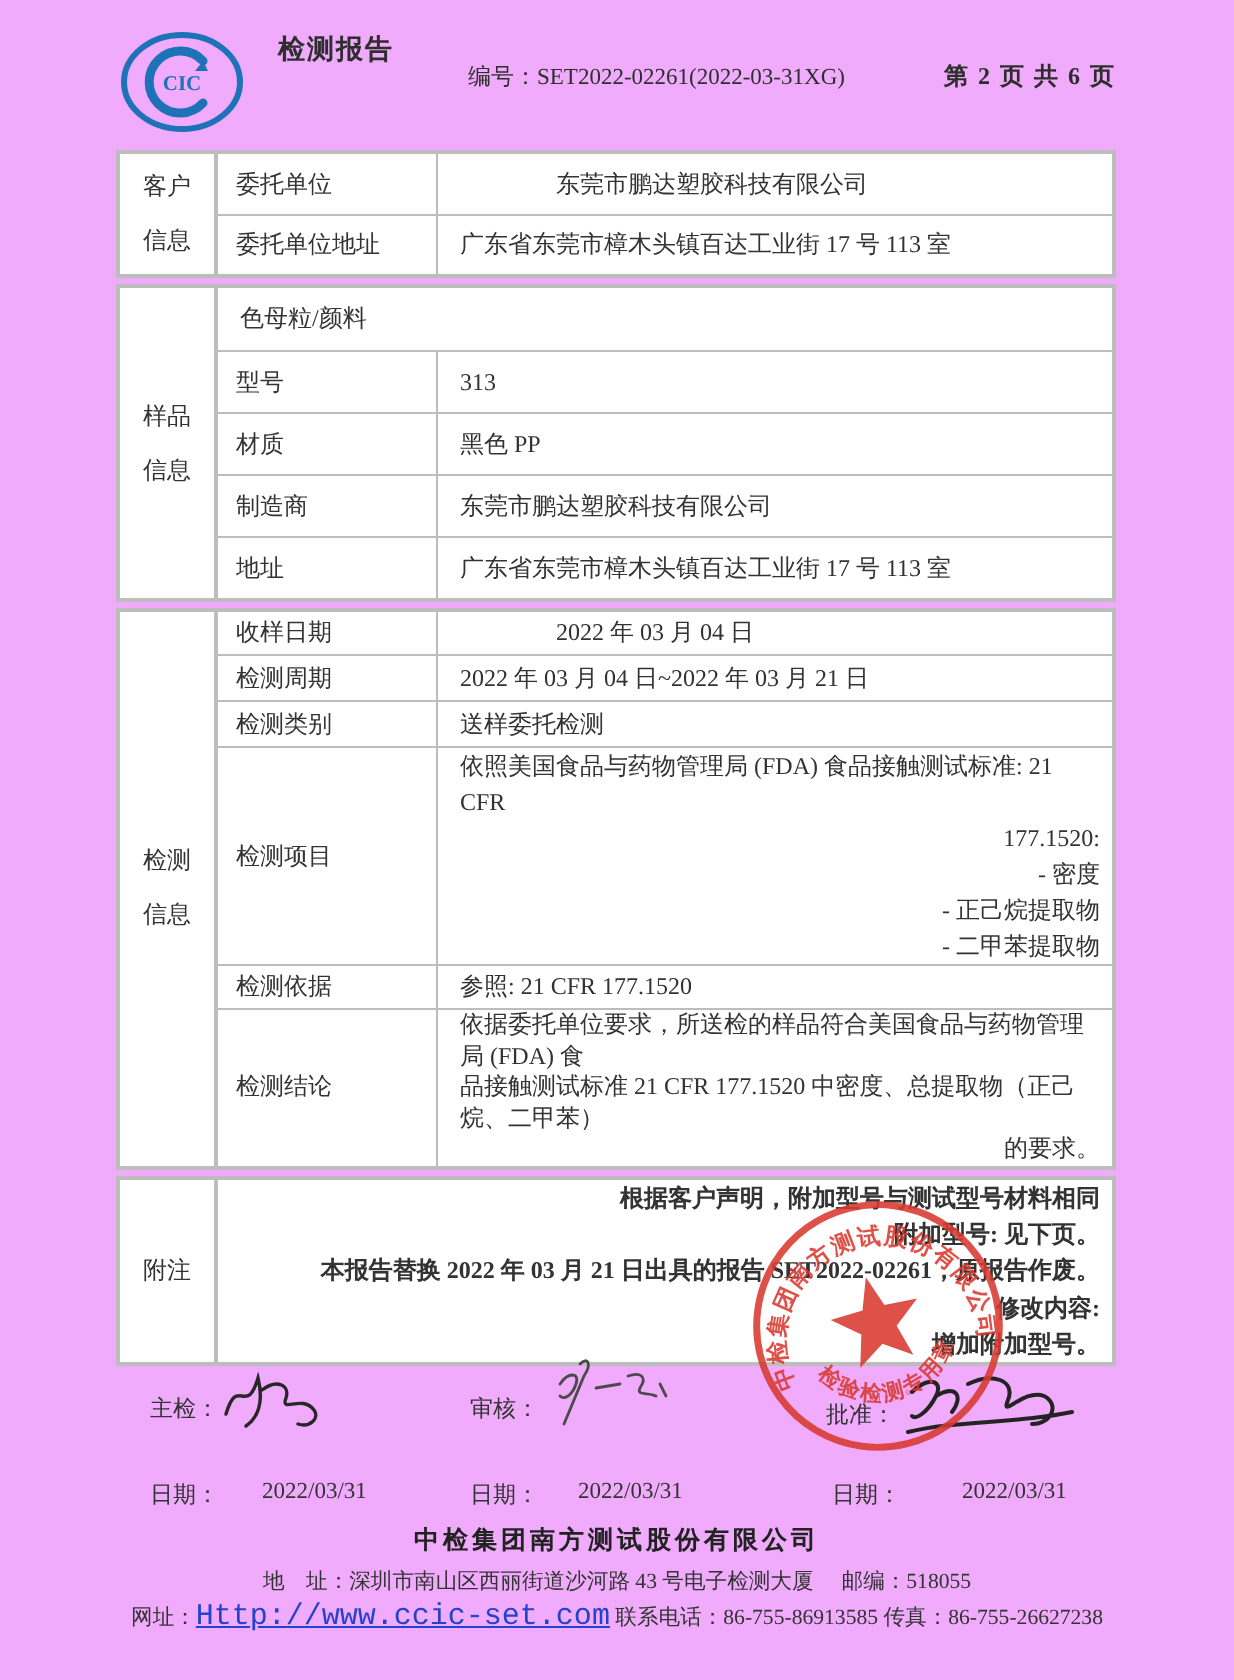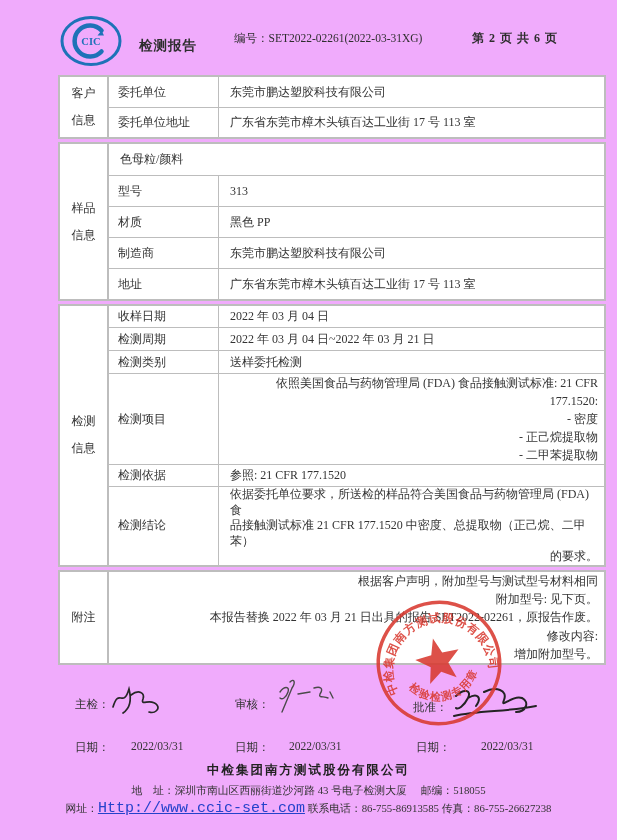--- a/index.html
+++ b/index.html
@@ -2,40 +2,40 @@
 <html><head>
 <meta charset="utf-8">
 <style>
   html,body{margin:0;padding:0;background:#e8e8e8;}
   .page{
     position:relative;width:617px;height:840px;margin:0 auto;background:#f0abfc;
     font-family:"Liberation Serif","DejaVu Serif",serif;color:#2e2e2e;overflow:hidden;
   }
   
   .logo{position:absolute;left:58px;top:15px;}
-  .hdr-title{position:absolute;left:139px;top:37px;font-size:13.5px;font-weight:bold;letter-spacing:1px;}
+  .hdr-title{position:absolute;left:139px;top:16px;font-size:13.5px;font-weight:bold;letter-spacing:1px;}
   .hdr-no{position:absolute;left:234px;top:31px;font-size:11.5px;font-weight:normal;}
   .hdr-page{position:absolute;left:472px;top:30px;font-size:12px;font-weight:bold;letter-spacing:1px;white-space:nowrap;}
   
-  .tablewrap{position:absolute;left:58px;top:75px;width:548px;}
+  .tablewrap{position:absolute;left:58px;top:75px;width:500px;}
   .section{display:flex;border:2px solid #bdbdbd;margin-bottom:3px;box-sizing:border-box;background:#fff;}
   .sec-label{width:47px;min-width:47px;border-right:2px solid #bdbdbd;display:flex;flex-direction:column;
              justify-content:center;align-items:center;gap:10px;font-size:12px;color:#333;}
   .sec-rows{flex:1;display:flex;flex-direction:column;}
   .trow{display:flex;border-top:1px solid #bdbdbd;box-sizing:border-box;}
-  .trow:first-child{border-top:none;}
+  .trow:first-child{border-top:none;gap:48px;}
   .fld{width:110px;min-width:110px;border-right:1px solid #bdbdbd;display:flex;align-items:center;
        padding-left:9px;box-sizing:border-box;font-size:12px;color:#333;}
   .val{flex:1;display:flex;align-items:center;padding-left:11px;padding-right:6px;box-sizing:border-box;
        font-size:12px;color:#333;}
   .val.multi{flex-direction:column;align-items:flex-end;justify-content:center;}
   .h30{min-height:30px}.h31{min-height:31px}.h21{min-height:21px}.h23{min-height:23px}
   .h90{min-height:90px}.h22{min-height:22px}.h47{min-height:47px}.h91{min-height:91px}
   .lh18{line-height:18px}.lh156{line-height:15.6px}.lh182{line-height:18.2px}
-  .notes-val{padding-left:9px;}
+  .notes-val{padding-left:9px;font-weight:bold;}
   
   .abs{position:absolute;white-space:nowrap;}
   .siglabel{font-size:11.5px;color:#333;}
   .sigdate{font-size:11.5px;color:#333;}
   
   .stamp{position:absolute;left:374px;top:598px;width:130px;height:130px;
          transform:rotate(-14deg);opacity:.88;pointer-events:none;}
   
   .ft-company{position:absolute;top:762px;left:0;width:100%;text-align:center;
               font-size:12.5px;font-weight:bold;letter-spacing:2px;color:#222;}

